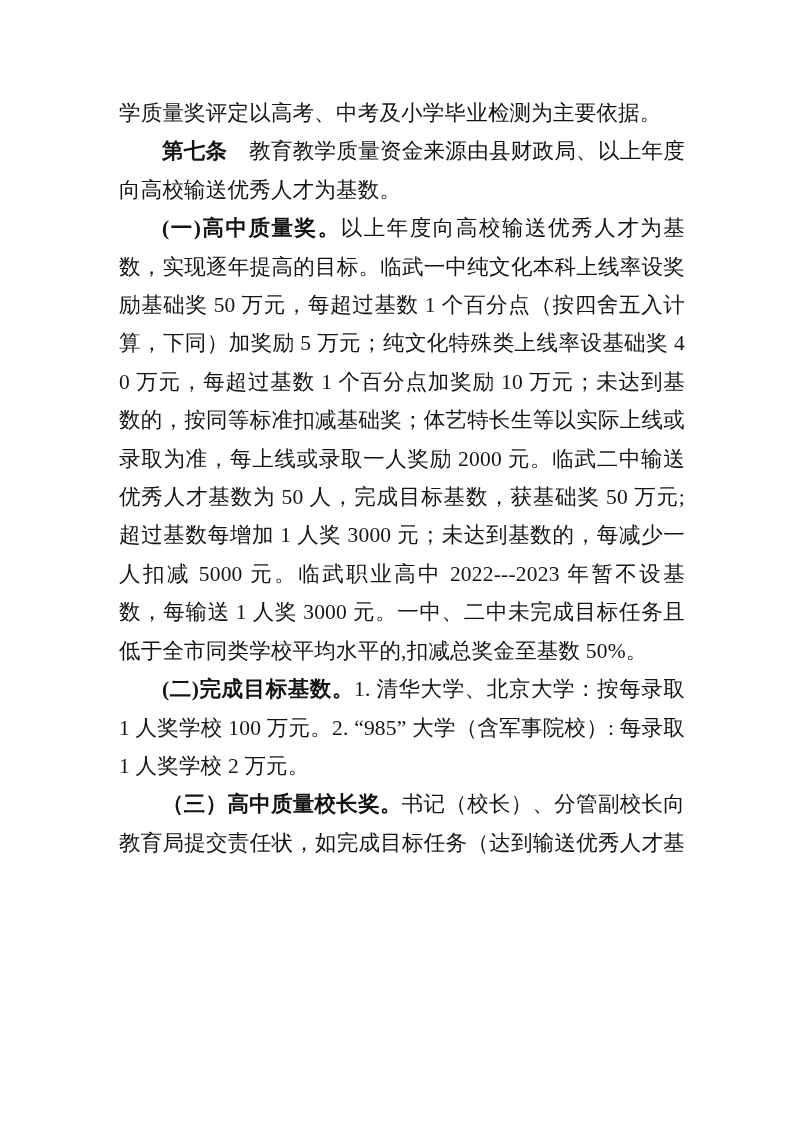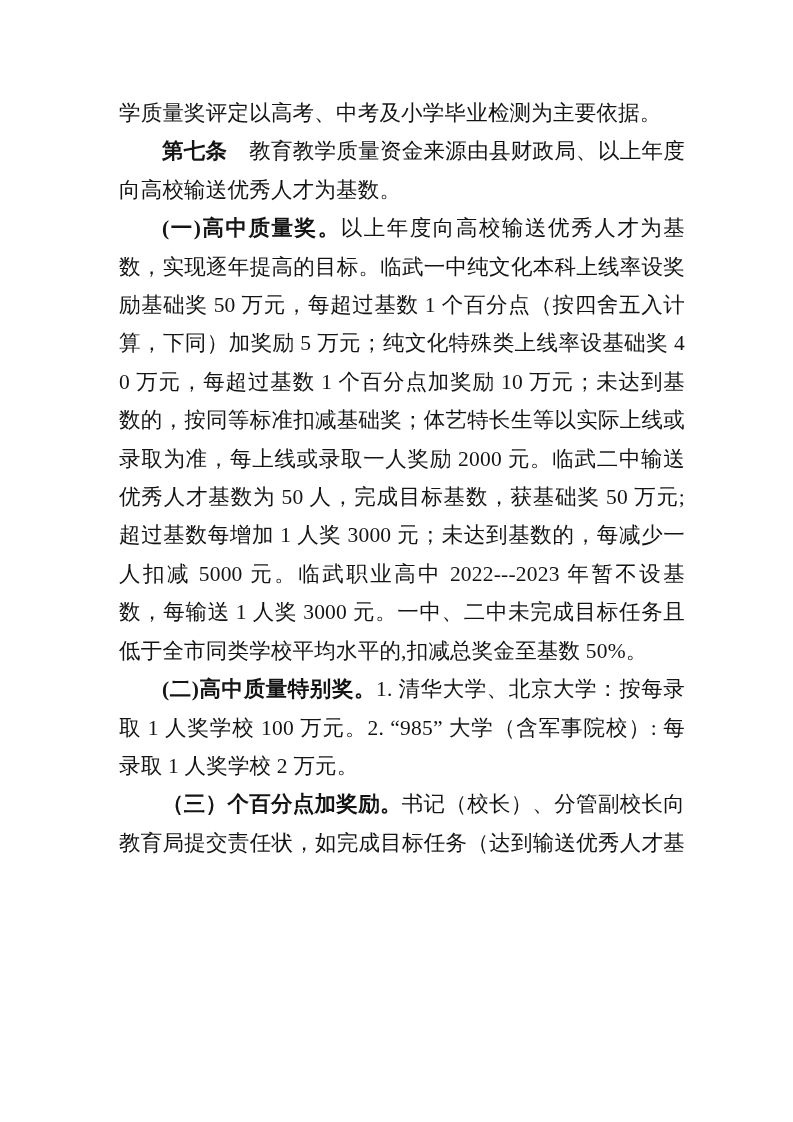--- a/index.html
+++ b/index.html
@@ -40,17 +40,17 @@
 
 <div class="page">
 
   <p class="para continuation"><span>学质量奖评定以高考、中考及小学毕业检测为主要依据。</span></p>
 
   <p class="para"><span class="run-bold">第七条</span><span>　教育教学质量资金来源由县财政局、以上年度向高校输送优秀人才为基数。</span></p>
 
 
   <p class="para"><span class="run-bold">(一)高中质量奖。</span><span>以上年度向高校输送优秀人才为基数，实现逐年提高的目标。临武一中纯文化本科上线率设奖励基础奖 50 万元，每超过基数 1 个百分点（按四舍五入计算，下同）加奖励 5 万元；纯文化特殊类上线率设基础奖 40 万元，每超过基数 1 个百分点加奖励 10 万元；未达到基数的，按同等标准扣减基础奖；体艺特长生等以实际上线或录取为准，每上线或录取一人奖励 2000 元。临武二中输送优秀人才基数为 50 人，完成目标基数，获基础奖 50 万元;超过基数每增加 1 人奖 3000 元；未达到基数的，每减少一人扣减 5000 元。临武职业高中 2022---2023 年暂不设基数，每输送 1 人奖 3000 元。一中、二中未完成目标任务且低于全市同类学校平均水平的,扣减总奖金至基数 50%。</span></p>
 
-  <p class="para"><span class="run-bold">(二)高中质量特别奖。</span><span>1. 清华大学、北京大学：按每录取 1 人奖学校 100 万元。2. “985” 大学（含军事院校）: 每录取 1 人奖学校 2 万元。</span></p>
+  <p class="para"><span class="run-bold">(二)完成目标基数。</span><span>1. 清华大学、北京大学：按每录取 1 人奖学校 100 万元。2. “985” 大学（含军事院校）: 每录取 1 人奖学校 2 万元。</span></p>
 
-  <p class="para"><span class="run-bold">（三）个百分点加奖励。</span><span>书记（校长）、分管副校长向教育局提交责任状，如完成目标任务（达到输送优秀人才基数），分别奖励书记（校长）、分管副校长 10000 元、8000 元（从高中质量奖中列支）; 如没有完成目标任务，则书记（校长）、分管副校长不得享受高中质量奖，当年不得评优评先。</span></p>
+  <p class="para"><span class="run-bold">（三）高中质量校长奖。</span><span>书记（校长）、分管副校长向教育局提交责任状，如完成目标任务（达到输送优秀人才基数），分别奖励书记（校长）、分管副校长 10000 元、8000 元（从高中质量奖中列支）; 如没有完成目标任务，则书记（校长）、分管副校长不得享受高中质量奖，当年不得评优评先。</span></p>
 
 </div>
 
 </body></html>

